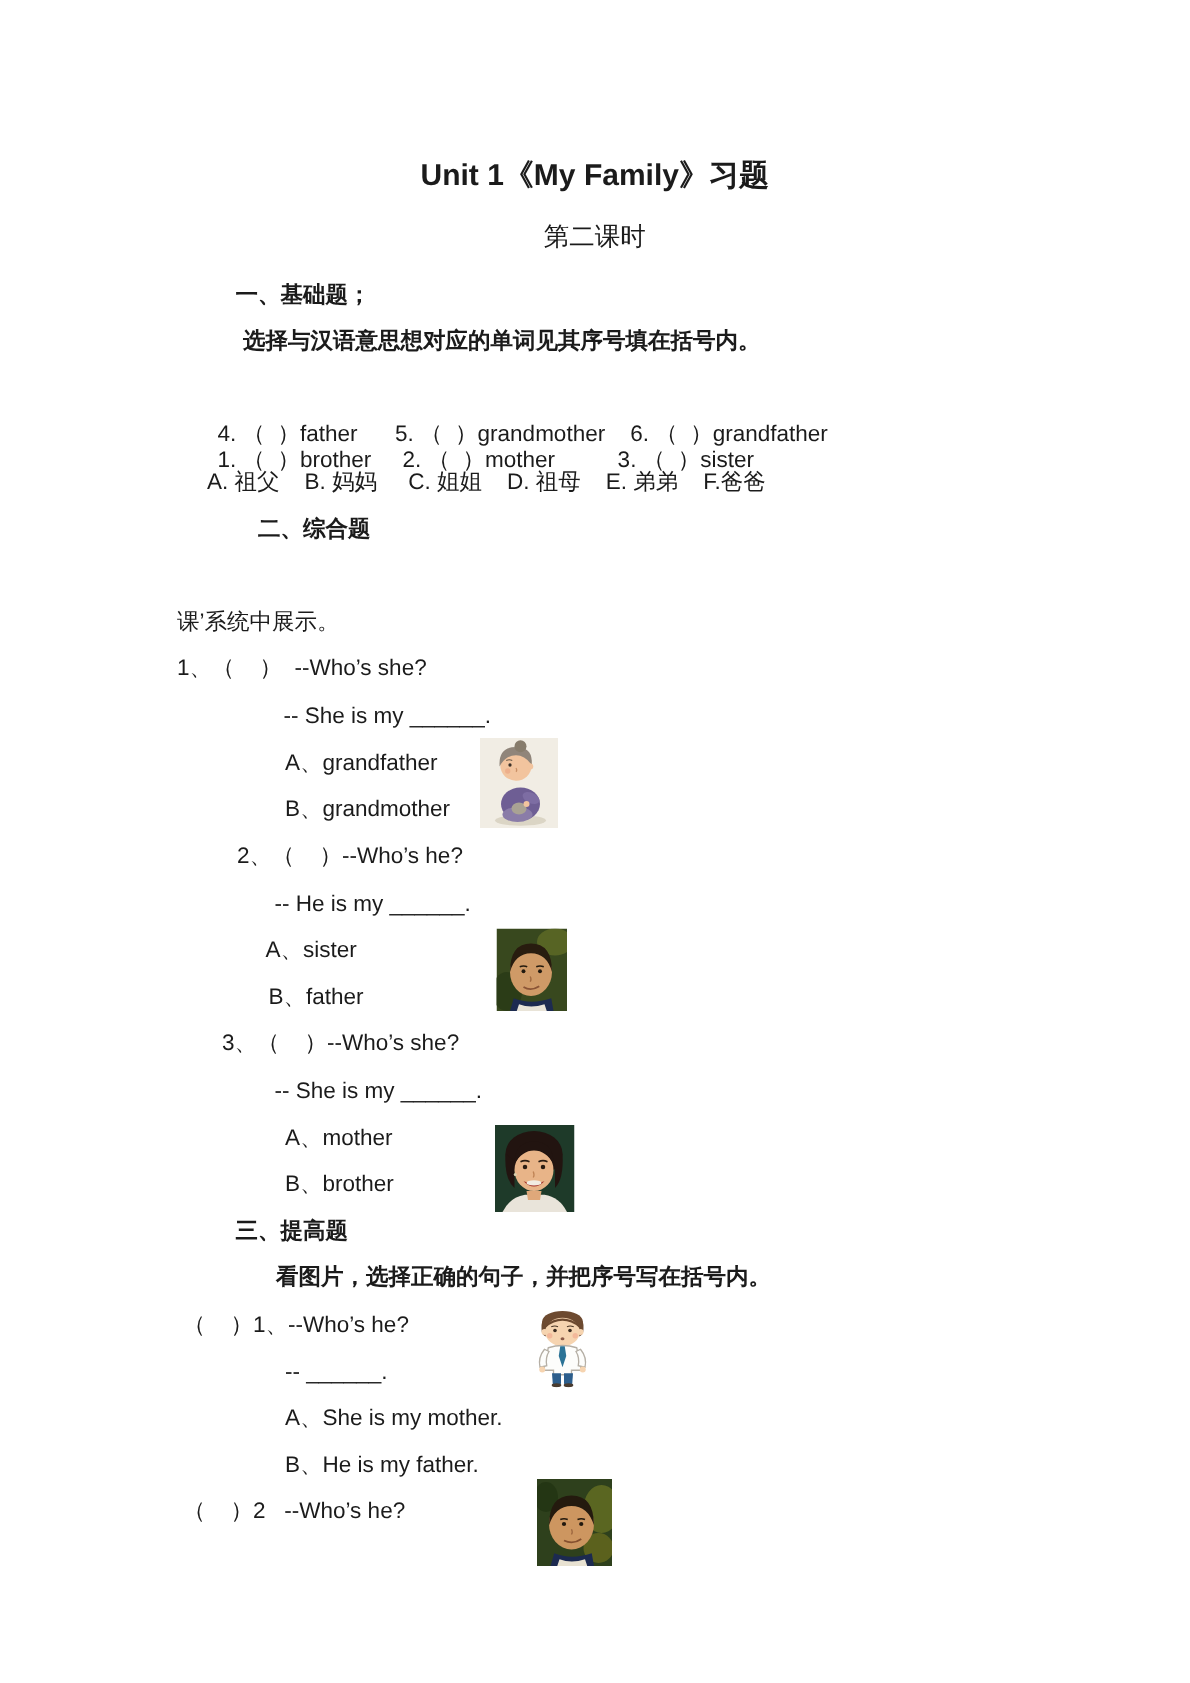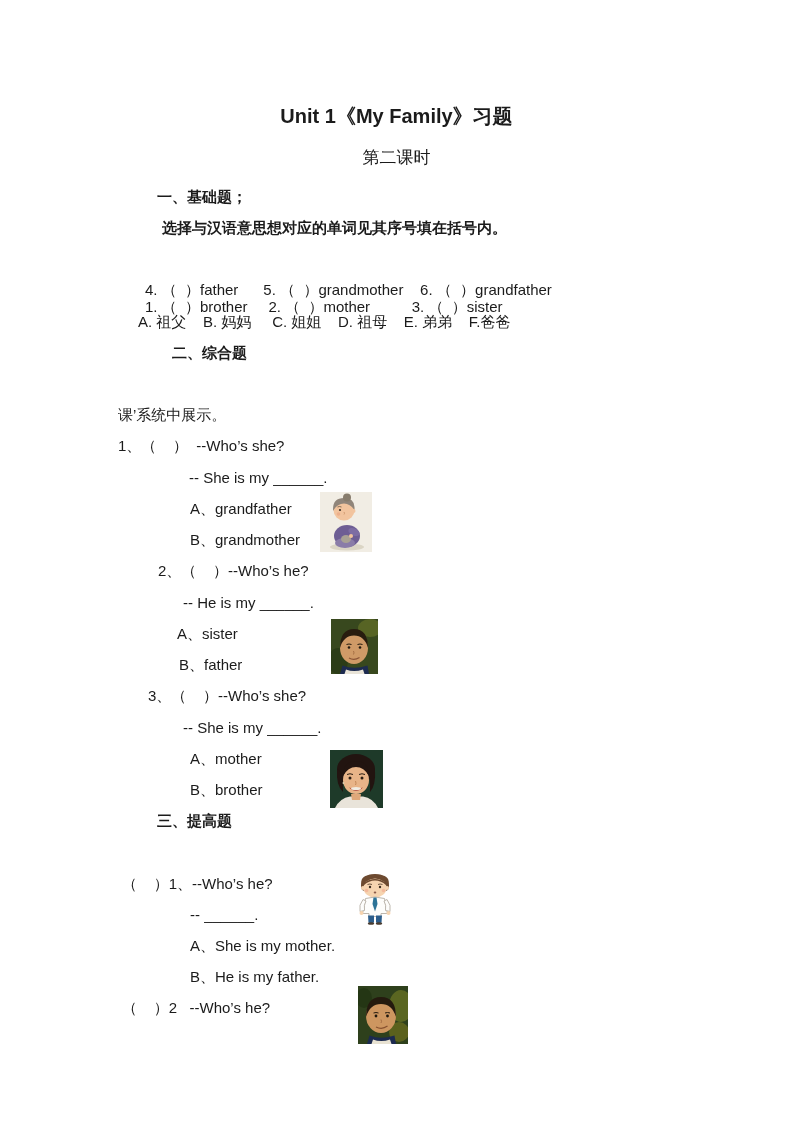--- a/index.html
+++ b/index.html
@@ -120,20 +120,21 @@
       <path d="M25.5 31 Q26.5 33.5 25.5 35" stroke="#c08455" stroke-width="0.9" fill="none"></path>
       <path d="M19 37.5 Q26 44.5 33 37.5 Q26 40 19 37.5 Z" fill="#a33128"></path>
       <ellipse cx="26" cy="38.6" rx="5" ry="1.7" fill="#f1ece2"></ellipse>
       <circle cx="13.5" cy="33" r="1" fill="#d8cfae"></circle>
       <path d="M5 58 Q10 48 20 46.5 L33 46.5 Q43 48 48 58 Z" fill="#e9e4da"></path>
       <path d="M21 44 L31 44 L30 50 L22 50 Z" fill="#dfa87a"></path>
     </svg>
   </div>
 
   <div class="line bold" style="top:811px;left:118px;">三、提高题</div>
+  <div class="line bold" style="top:842px;left:145px;">看图片，选择正确的句子，并把序号写在括号内。</div>
 
   <div class="line" style="top:874px;left:122px;">（    ）1、--Who’s he?</div>
   <div class="line" style="top:905px;left:190px;">-- ______.</div>
   <div class="line" style="top:936px;left:190px;">A、She is my mother.</div>
   <div class="line" style="top:967px;left:190px;">B、He is my father.</div>
   <div class="illu" style="top:871px;left:348px;">
     <svg width="54" height="54" viewBox="0 0 54 54">
       <rect width="54" height="54" fill="#ffffff"></rect>
       <path d="M13 15 Q12 4 27 3.5 Q42 4 41 15 Q41 19 38 20 Q40.5 10 27 9 Q13.5 10 16 20 Q13 19 13 15 Z" fill="#6d4a30"></path>
       <ellipse cx="27" cy="10" rx="13.5" ry="7" fill="#6d4a30"></ellipse>

